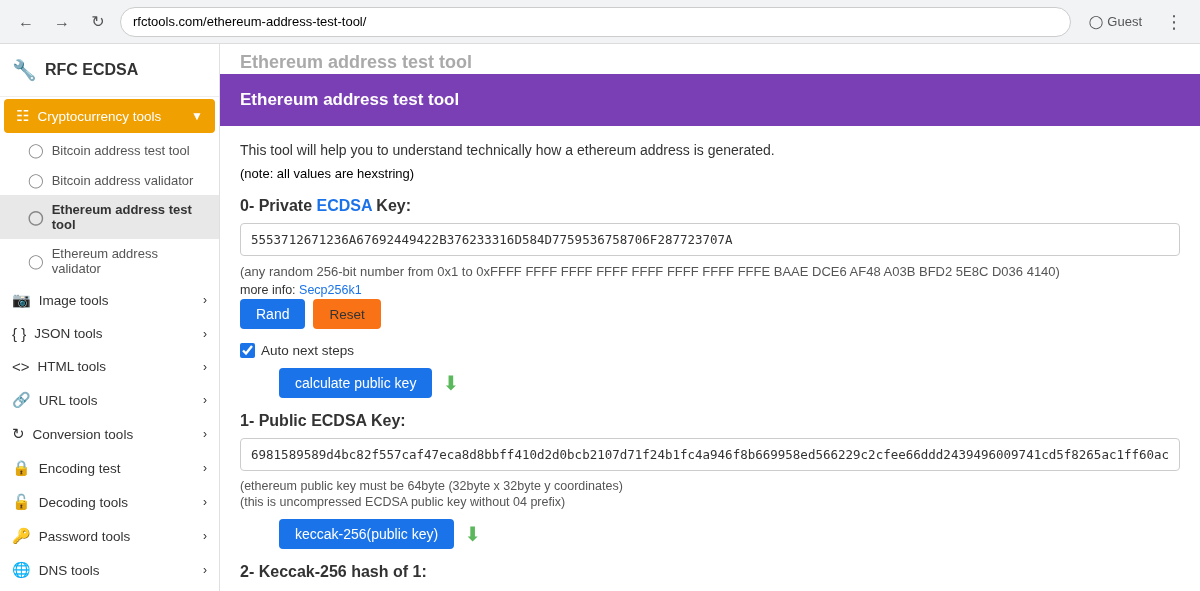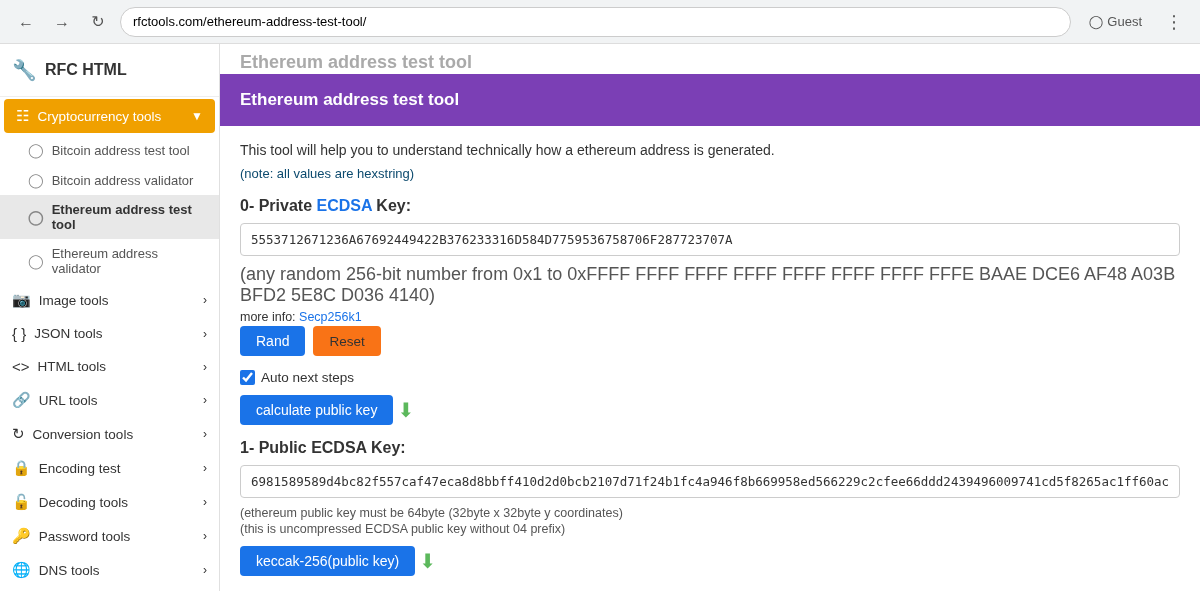--- a/index.html
+++ b/index.html
@@ -143,21 +143,21 @@
     .tool-body {
       padding: 16px 20px;
     }
     .tool-description {
       font-size: 14px;
       margin-bottom: 8px;
       color: #333;
     }
     .tool-note {
       font-size: 13px;
-      color: #0c4a6e;
+      color: #000000;
       margin-bottom: 16px;
     }
     .section-label {
       font-weight: bold;
       font-size: 16px;
       margin-bottom: 8px;
     }
     .section-label .ecdsa-link {
       color: #1a73e8;
       text-decoration: none;
@@ -167,21 +167,21 @@
       border: 1px solid #ccc;
       border-radius: 4px;
       padding: 8px 10px;
       font-family: monospace;
       font-size: 12.5px;
       color: #333;
       outline: none;
       margin-bottom: 8px;
     }
     .hint-text {
-      font-size: 18px;
+      font-size: 13px;
       color: #555;
       margin-bottom: 4px;
     }
     .more-info {
       font-size: 12.5px;
       margin-bottom: 2px;
     }
     .more-info a { color: #1a73e8; text-decoration: none; }
     .btn-row {
       display: flex;
@@ -210,22 +210,23 @@
       display: flex;
       align-items: flex-start;
       gap: 6px;
       margin-bottom: 10px;
       font-size: 13.5px;
     }
     .checkbox-row input { accent-color: #1a73e8; width: 15px; height: 15px; }
     .calc-btn-row {
       display: flex;
       align-items: center;
-      gap: 4px;
+      gap: 10px;
       margin-bottom: 14px;
+      margin-left: 39px;
     }
     .down-arrow-icon {
       color: #5cb85c;
       font-size: 20px;
     }
     .public-key-section {
       margin-top: 4px;
     }
     .section-hint {
       font-size: 12.5px;
@@ -246,21 +247,21 @@
     <span>Guest</span>
   </button>
   <button class="menu-btn">⋮</button>
 </div>
 
 <div class="layout">
 
   <nav class="sidebar">
     <div class="sidebar-logo">
       <span class="logo-icon">🔧</span>
-      <span>RFC HTML</span>
+      <span>RFC ECDSA</span>
     </div>
 
     <div class="sidebar-section-header active">
       <span class="sidebar-section-icon">☷</span>
       <span>Cryptocurrency tools</span>
       <span class="sidebar-chevron">▼</span>
     </div>
     <div>
       <div class="sidebar-item">
         <span class="sidebar-item-icon">◯</span>

